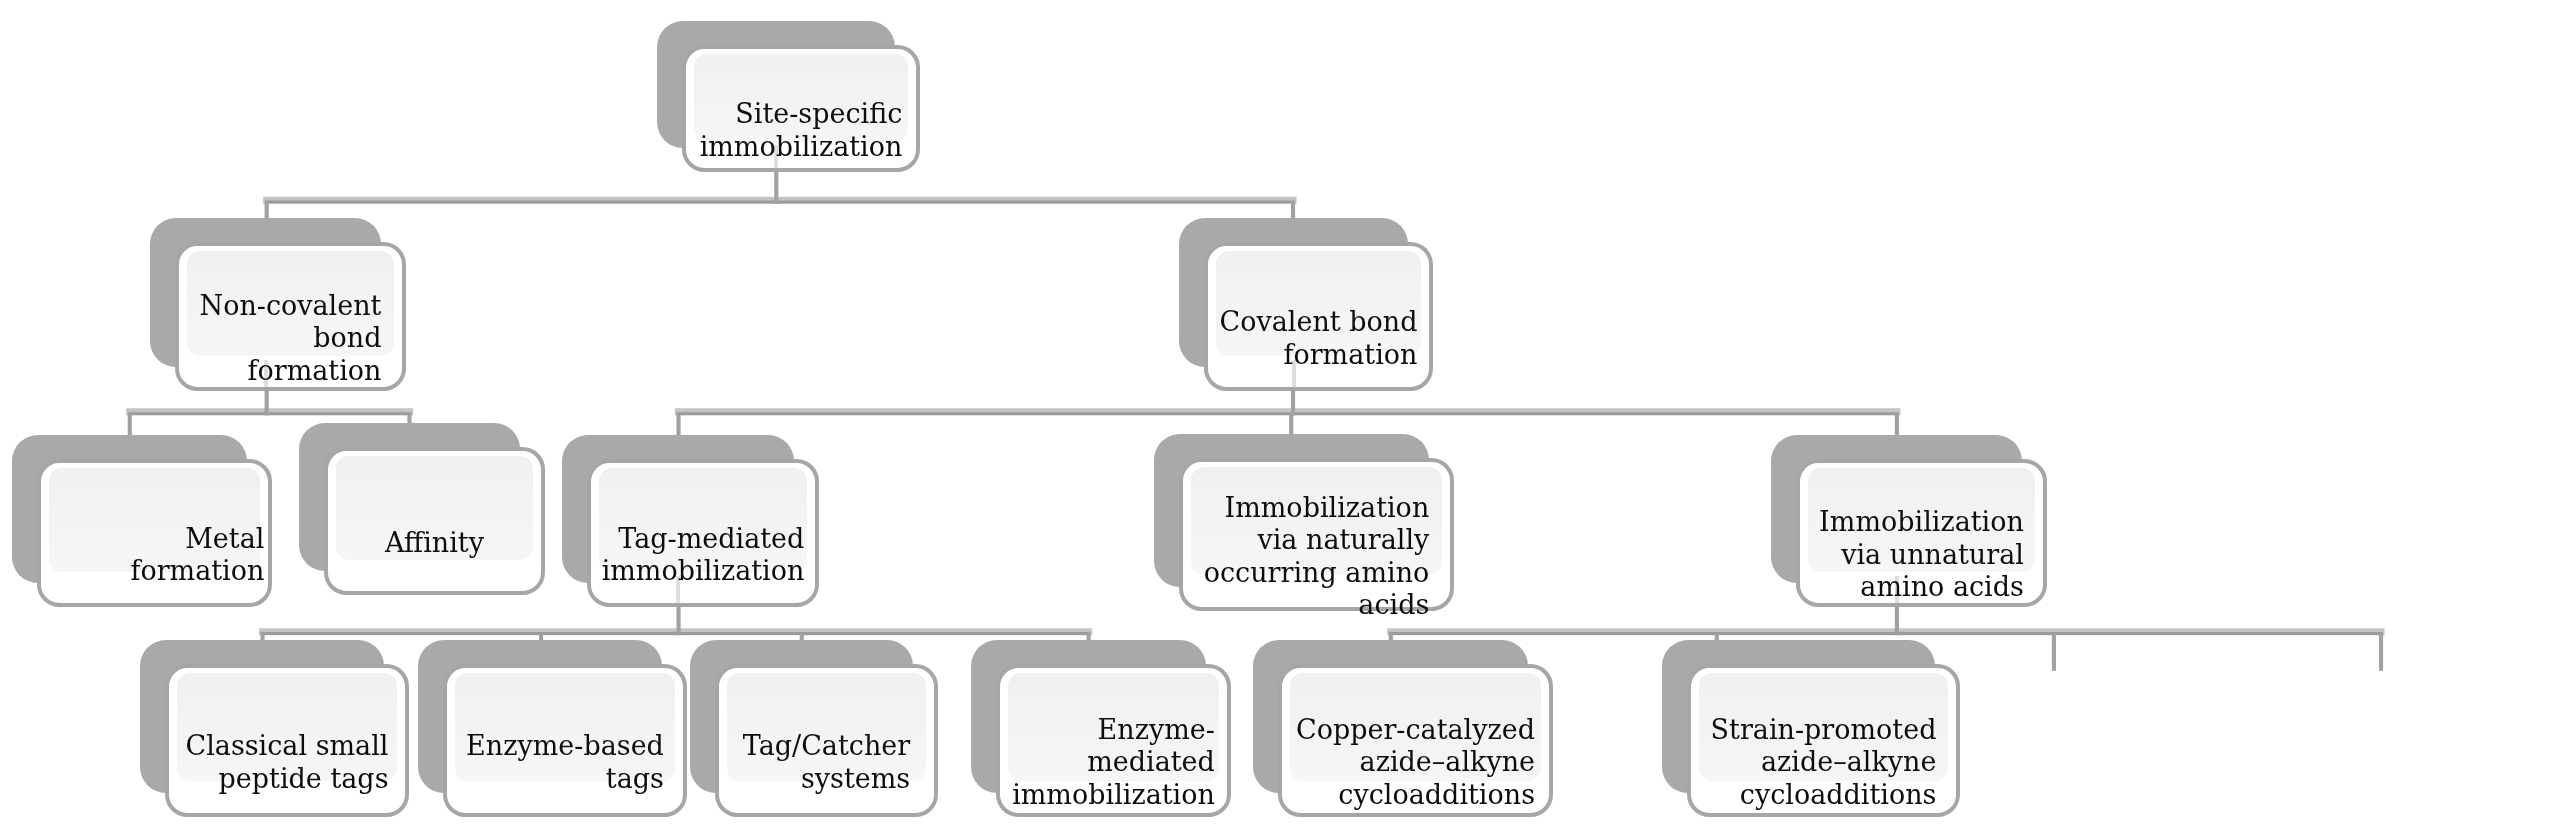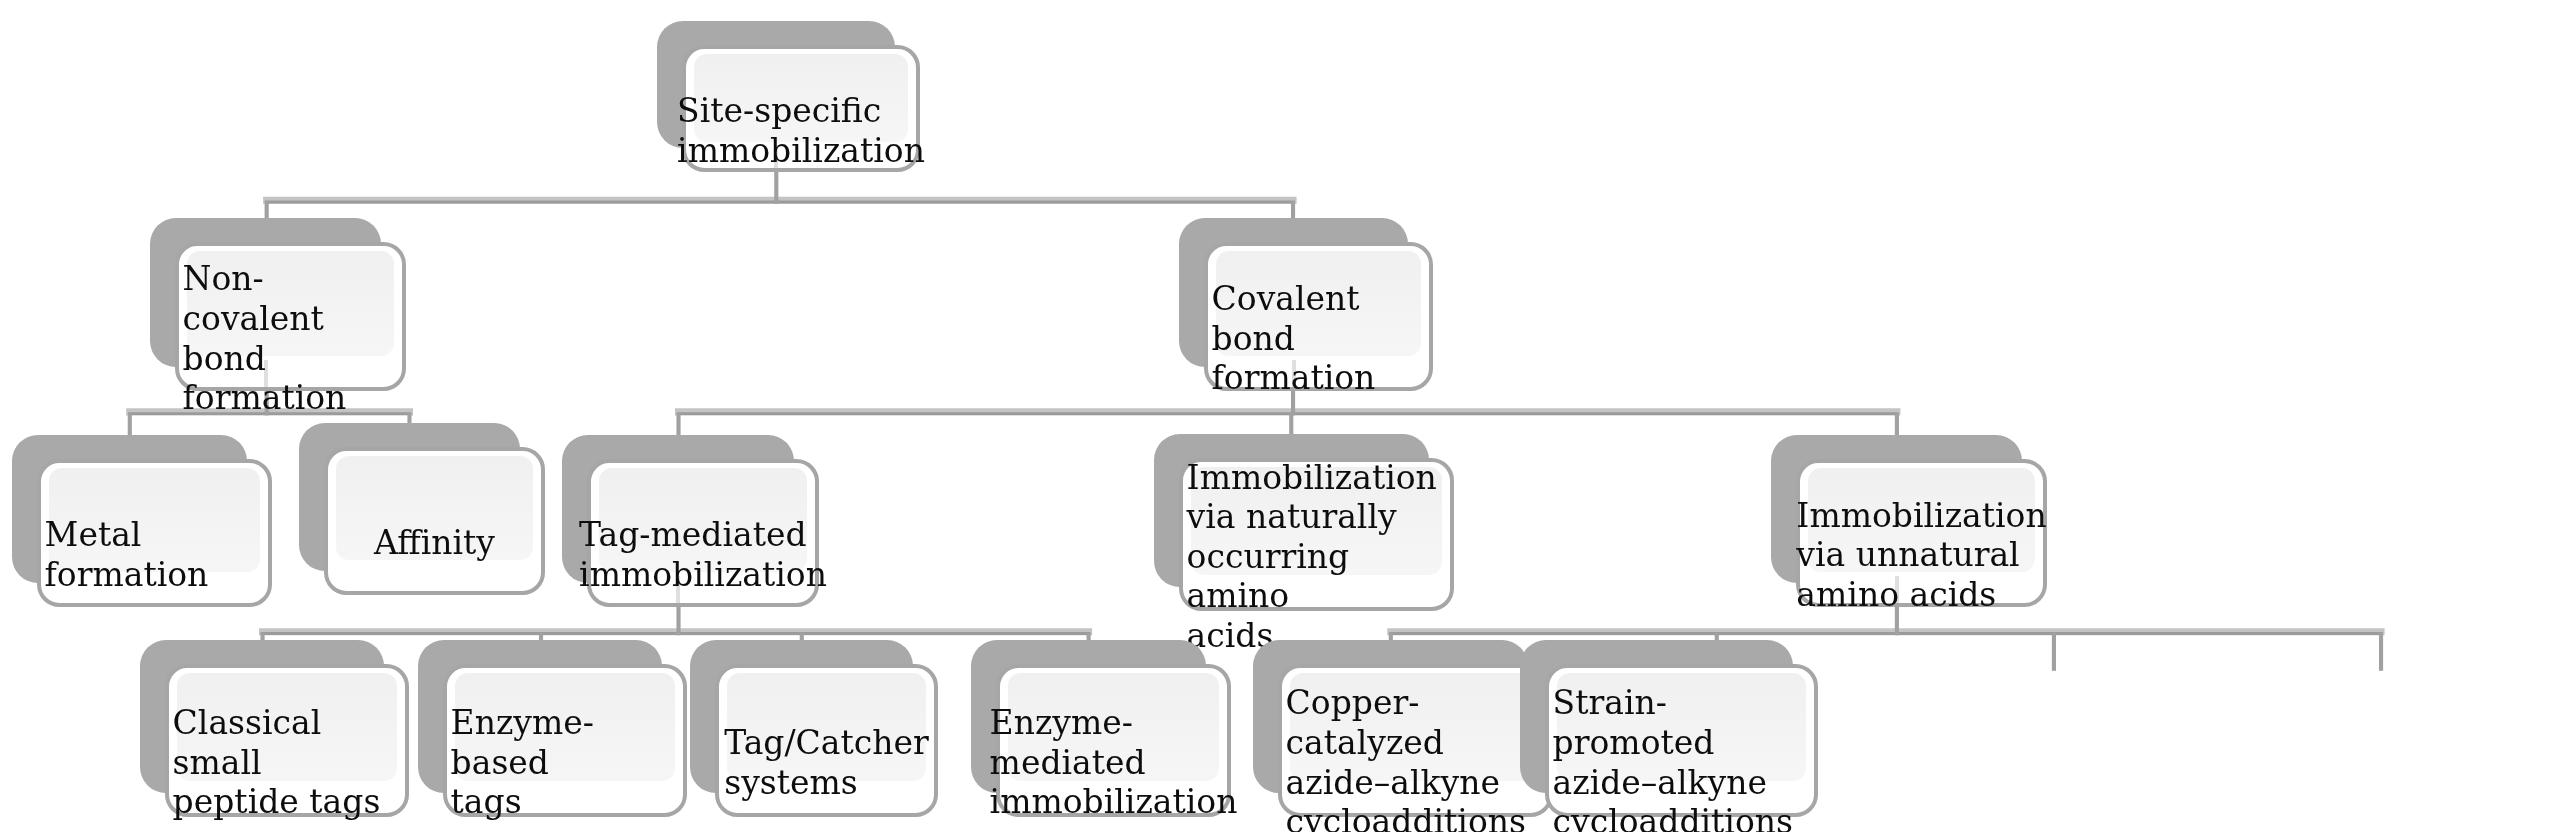--- a/index.html
+++ b/index.html
@@ -33,22 +33,22 @@
   }
   .parent .face::after{
     content:"";
     position:absolute;bottom:0;left:calc(50% - 27px);
     width:4.2px;height:19%;
     background:var(--c-stub,#dfdfdf);
   }
   .label{
     position:relative;z-index:2;
     white-space:pre-line;
-    text-align:left;
-    font-size:33px;line-height:1.2;
+    text-align:right;
+    font-size:27px;line-height:1.2;
     color:var(--c-text,#0d0d0d);
     padding:0 3.6px;
     margin-top:44px;
   }
 </style>
 </head>
 <body>
 
 <div class="canvas">
   <svg id="connectors" width="2576" height="832" viewBox="0 0 4345 1404">
@@ -185,21 +185,21 @@
 
   <div class="node" id="n-cuaac" style="left:1278px;top:664px;width:275px;height:153px">
     <div class="shadow"></div>
     <div class="face">
       <span class="label">Copper-catalyzed
 azide–alkyne
 cycloadditions</span>
     </div>
   </div>
 
-  <div class="node" id="n-spaac" style="left:1545px;top:664px;width:273px;height:153px">
+  <div class="node" id="n-spaac" style="left:1687px;top:664px;width:273px;height:153px">
     <div class="shadow"></div>
     <div class="face">
       <span class="label">Strain-promoted
 azide–alkyne
 cycloadditions</span>
     </div>
   </div>
 
 
 </div>

